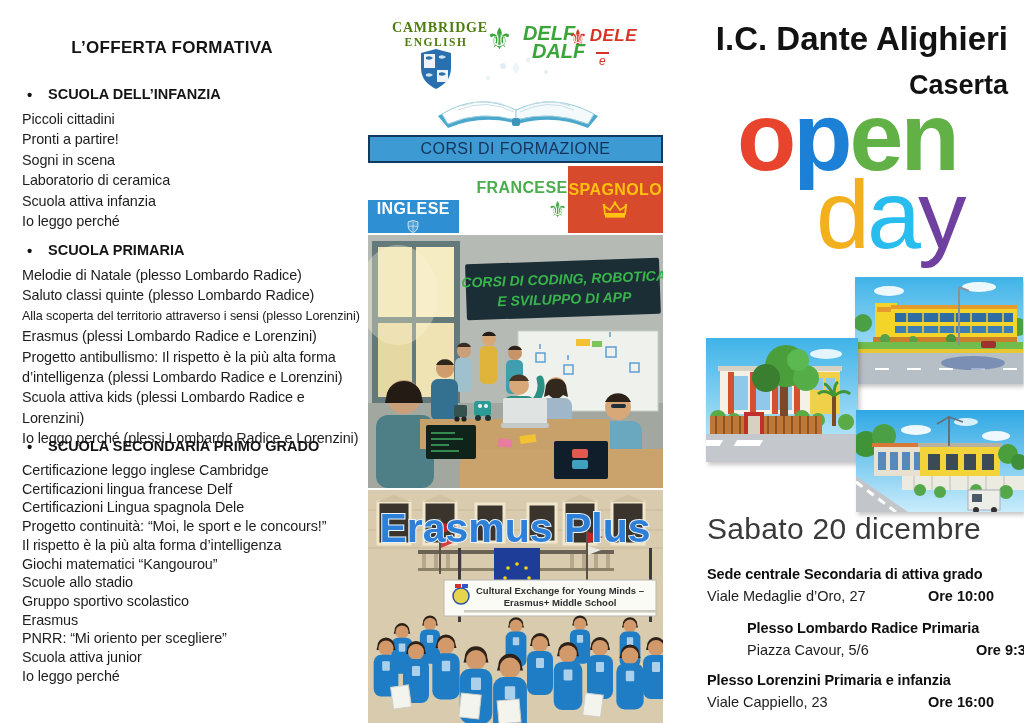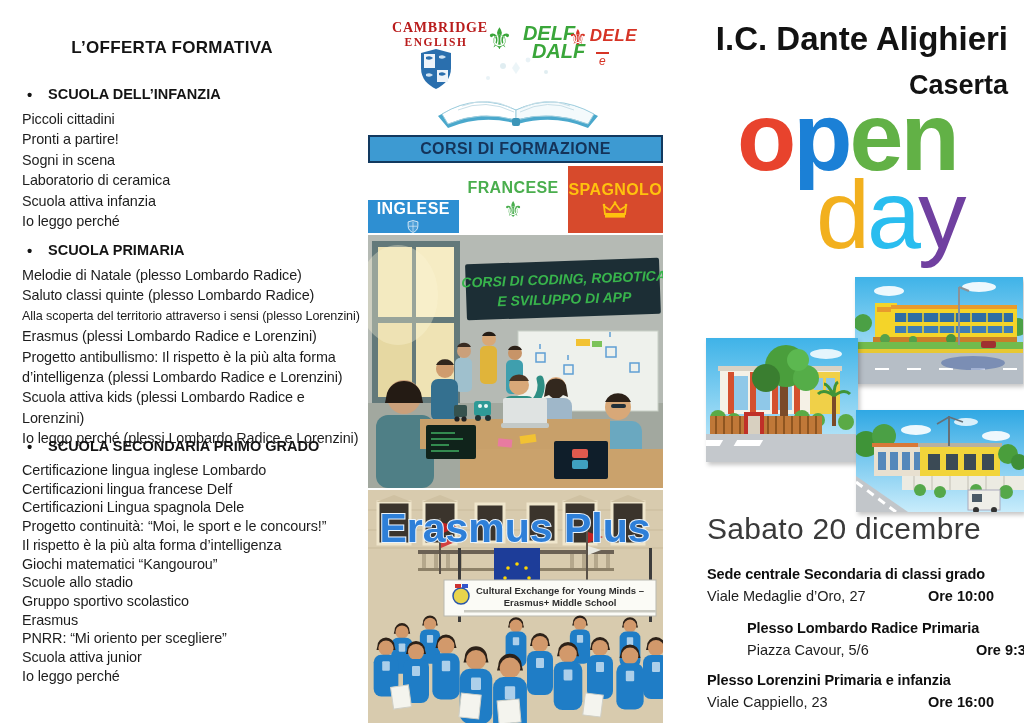--- a/index.html
+++ b/index.html
@@ -14,39 +14,39 @@
   .s1{top:86px;} .s2{top:242px;} .s3{top:438px;}
   .sec-heading{font-weight:bold;font-size:14.5px;color:#141414;padding-left:26px;
                position:relative;margin-bottom:7px;}
   .sec-heading::before{content:"\2022";position:absolute;left:5px;font-size:15px;}
   .item{font-size:14.4px;color:#1d1d1d;line-height:20.4px;letter-spacing:-.1px;}
   .item.small{font-size:12.6px;}
   .s3 .item{line-height:18.7px;}
 
   
   .logo-cambridge{position:absolute;left:392px;top:20px;width:88px;text-align:center;
-                  color:#b91c1c;font-family:"Liberation Serif",serif;}
+                  color:#4d7c0f;font-family:"Liberation Serif",serif;}
   .camb-l1{font-size:14px;font-weight:bold;letter-spacing:.8px;}
   .camb-l2{font-size:11.5px;font-weight:bold;letter-spacing:1.5px;}
   .logo-delf{position:absolute;left:486px;top:24px;display:flex;align-items:flex-start;color:#3aa63a;}
   .fleur{font-size:30px;line-height:30px;}
   .delf-lines{font-weight:bold;font-style:italic;font-size:20px;line-height:18px;margin-left:10px;}
   .delf-l2{padding-left:9px;}
   .logo-dele{position:absolute;left:568px;top:26px;display:flex;align-items:flex-start;color:#d63426;}
   .dele-fleur{font-size:22px;line-height:24px;}
   .dele-word{font-weight:bold;font-style:italic;font-size:17px;letter-spacing:.5px;margin-left:2px;}
   .dele-sub{position:absolute;left:28px;top:26px;font-size:12px;font-style:italic;border-top:2px solid #d63426;padding:0 3px;}
   .book-illu{position:absolute;left:428px;top:54px;}
 
   .banner{position:absolute;left:368px;top:135px;width:295px;height:28px;background:#3d9ad2;
           border:2px solid #12395f;box-sizing:border-box;display:flex;align-items:center;
-          justify-content:center;font-weight:bold;font-size:16px;color:#143359;letter-spacing:.4px;}
+          justify-content:center;font-weight:normal;font-size:16px;color:#143359;letter-spacing:.4px;}
   .tiles{position:absolute;left:368px;top:166px;width:295px;height:67px;display:flex;}
   .tile{display:flex;flex-direction:column;align-items:center;justify-content:center;gap:2px;}
-  .tile-0{width:93px;} .tile-1{width:112px;} .tile-2{width:98px;}
+  .tile-0{width:93px;} .tile-1{width:112px;align-items:flex-end;} .tile-2{width:98px;}
   .tile-label{font-size:16px;font-weight:bold;letter-spacing:.4px;}
   .tile-icon{font-size:22px;line-height:22px;}
 
   .photo-coding{position:absolute;left:368px;top:235px;width:295px;height:253px;}
   .photo-erasmus{position:absolute;left:368px;top:490px;width:295px;height:233px;}
 
   
   .rc-name{position:absolute;right:16px;top:20px;font-size:33px;font-weight:bold;color:#121212;}
   .rc-city{position:absolute;right:16px;top:70px;font-size:27px;font-weight:bold;color:#121212;}
   .rc-open{position:absolute;left:737px;top:88px;font-size:97px;font-weight:bold;line-height:1;letter-spacing:-3px;text-align:center;}
@@ -86,21 +86,21 @@
       <div class="item">Saluto classi quinte (plesso Lombardo Radice)</div>
       <div class="item small">Alla scoperta del territorio attraverso i sensi (plesso Lorenzini)</div>
       <div class="item">Erasmus (plessi Lombardo Radice e Lorenzini)</div>
       <div class="item">Progetto antibullismo: Il rispetto è la più alta forma d’intelligenza (plessi Lombardo Radice e Lorenzini)</div>
       <div class="item">Scuola attiva kids (plessi Lombardo Radice e Lorenzini)</div>
       <div class="item">Io leggo perché (plessi Lombardo Radice e Lorenzini)</div>
     </div>
 
     <div class="section s3">
       <div class="sec-heading">SCUOLA SECONDARIA PRIMO GRADO</div>
-      <div class="item">Certificazione lingua inglese Lombardo</div>
+      <div class="item">Certificazione leggo inglese Cambridge</div>
       <div class="item">Certificazioni lingua francese Delf</div>
       <div class="item">Certificazioni Lingua spagnola Dele</div>
       <div class="item">Progetto continuità: “Moi, le sport e le concours!”</div>
       <div class="item">Il rispetto è la più alta forma d’intelligenza</div>
       <div class="item">Giochi matematici “Kangourou”</div>
       <div class="item">Scuole allo stadio</div>
       <div class="item">Gruppo sportivo scolastico</div>
       <div class="item">Erasmus</div>
       <div class="item">PNRR: “Mi oriento per scegliere”</div>
       <div class="item">Scuola attiva junior</div>
@@ -506,21 +506,21 @@
       <rect x="112" y="80" width="32" height="20" fill="#eeeee8" stroke="#aab" stroke-width="1"></rect>
       <rect x="116" y="84" width="10" height="8" fill="#4a5a66"></rect>
       <circle cx="120" cy="100" r="3" fill="#333"></circle>
         <circle cx="138" cy="100" r="3" fill="#333"></circle>
     </svg>
   </div>
 
   <div class="sabato">Sabato 20 dicembre</div>
 
   <div class="sched e1">
-    <div class="sched-name">Sede centrale Secondaria di classi grado</div>
+    <div class="sched-name">Sede centrale Secondaria di attiva grado</div>
     <div class="sched-row">
       <span>Viale Medaglie d’Oro, 27</span>
       <span class="sched-time">Ore 10:00</span>
     </div>
   </div>
   <div class="sched e2">
     <div class="sched-name">Plesso Lombardo Radice Primaria</div>
     <div class="sched-row">
       <span>Piazza Cavour, 5/6</span>
       <span class="sched-time">Ore 9:30</span>

